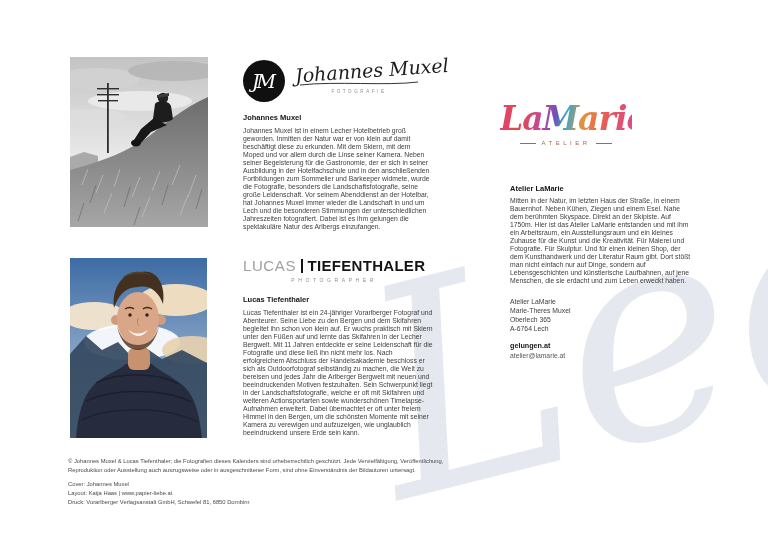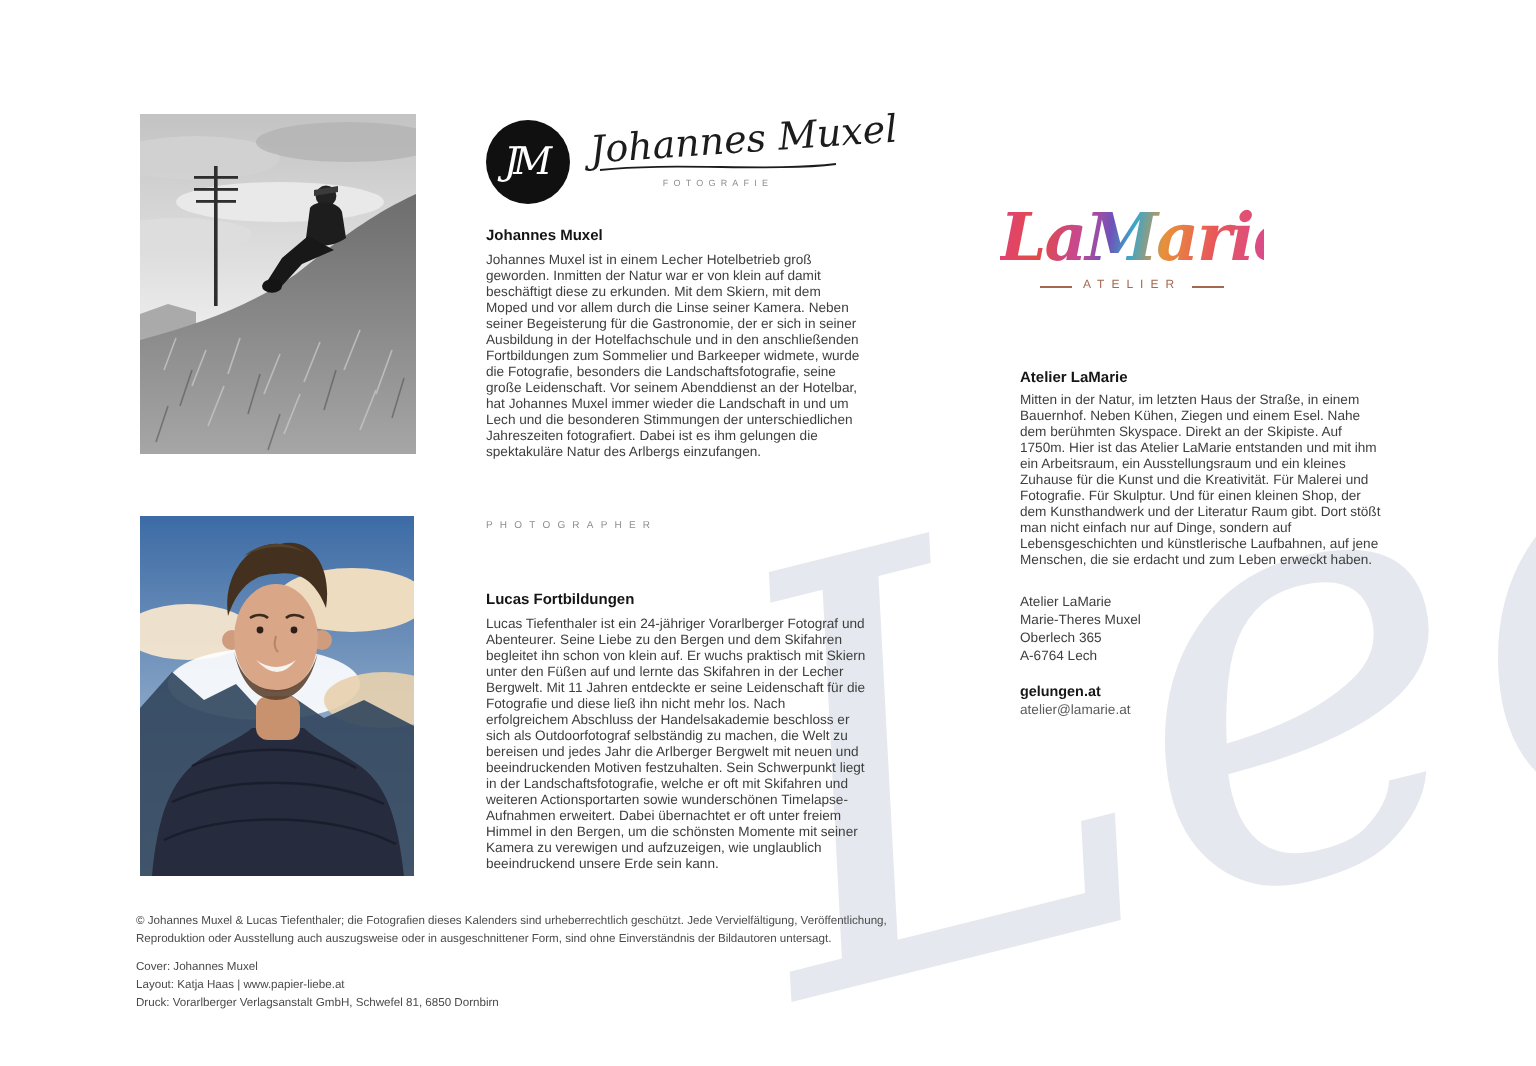--- a/index.html
+++ b/index.html
@@ -177,24 +177,29 @@
       <path d="M52,20 C60,13 74,12 82,18 C73,14 61,15 52,20 Z" fill="#56412c"></path>
       <circle cx="60" cy="57" r="1.7" fill="#2c2018"></circle>
       <circle cx="77" cy="57" r="1.7" fill="#2c2018"></circle>
       <path d="M55,51 C58,49 62,49 64,51" stroke="#3a2a1c" stroke-width="1.3" fill="none"></path>
       <path d="M73,51 C75,49 79,49 82,51" stroke="#3a2a1c" stroke-width="1.3" fill="none"></path>
       <path d="M68,60 C67,64 67,66 69,68" stroke="#b9835f" stroke-width="1" fill="none"></path>
     </g>
   </svg>
 
   <div class="abs lucas-logo">
+    <div class="lucas-logo-row">
+      <span class="lucas-first">LUCAS</span>
+      <span class="lucas-divider"></span>
+      <span class="lucas-last">TIEFENTHALER</span>
+    </div>
     <div class="lucas-sub">PHOTOGRAPHER</div>
   </div>
 
-  <div class="abs heading" style="left:243px;top:295px;">Lucas Fortbildungen</div>
+  <div class="abs heading" style="left:243px;top:295px;">Lucas Tiefenthaler</div>
   <div class="abs bio" style="left:243px;top:309px;width:190px;">Lucas Tiefenthaler ist ein 24-jähriger Vorarlberger Fotograf und Abenteurer. Seine Liebe zu den Bergen und dem Skifahren begleitet ihn schon von klein auf. Er wuchs praktisch mit Skiern unter den Füßen auf und lernte das Skifahren in der Lecher Bergwelt. Mit 11 Jahren entdeckte er seine Leidenschaft für die Fotografie und diese ließ ihn nicht mehr los. Nach erfolgreichem Abschluss der Handelsakademie beschloss er sich als Outdoorfotograf selbständig zu machen, die Welt zu bereisen und jedes Jahr die Arlberger Bergwelt mit neuen und beeindruckenden Motiven festzuhalten. Sein Schwerpunkt liegt in der Landschaftsfotografie, welche er oft mit Skifahren und weiteren Actionsportarten sowie wunderschönen Timelapse-Aufnahmen erweitert. Dabei übernachtet er oft unter freiem Himmel in den Bergen, um die schönsten Momente mit seiner Kamera zu verewigen und aufzuzeigen, wie unglaublich beeindruckend unsere Erde sein kann.</div>
 
   <div class="abs copyright" style="left:68px;top:457px;width:398px;">© Johannes Muxel &amp; Lucas Tiefenthaler; die Fotografien dieses Kalenders sind urheberrechtlich geschützt. Jede Vervielfältigung, Veröffentlichung, Reproduktion oder Ausstellung auch auszugsweise oder in ausgeschnittener Form, sind ohne Einverständnis der Bildautoren untersagt.</div>
   <div class="abs credits" style="left:68px;top:480px;">
     <div>Cover: Johannes Muxel</div>
     <div>Layout: Katja Haas | www.papier-liebe.at</div>
     <div>Druck: Vorarlberger Verlagsanstalt GmbH, Schwefel 81, 6850 Dornbirn</div>
   </div>
 
 </div>

